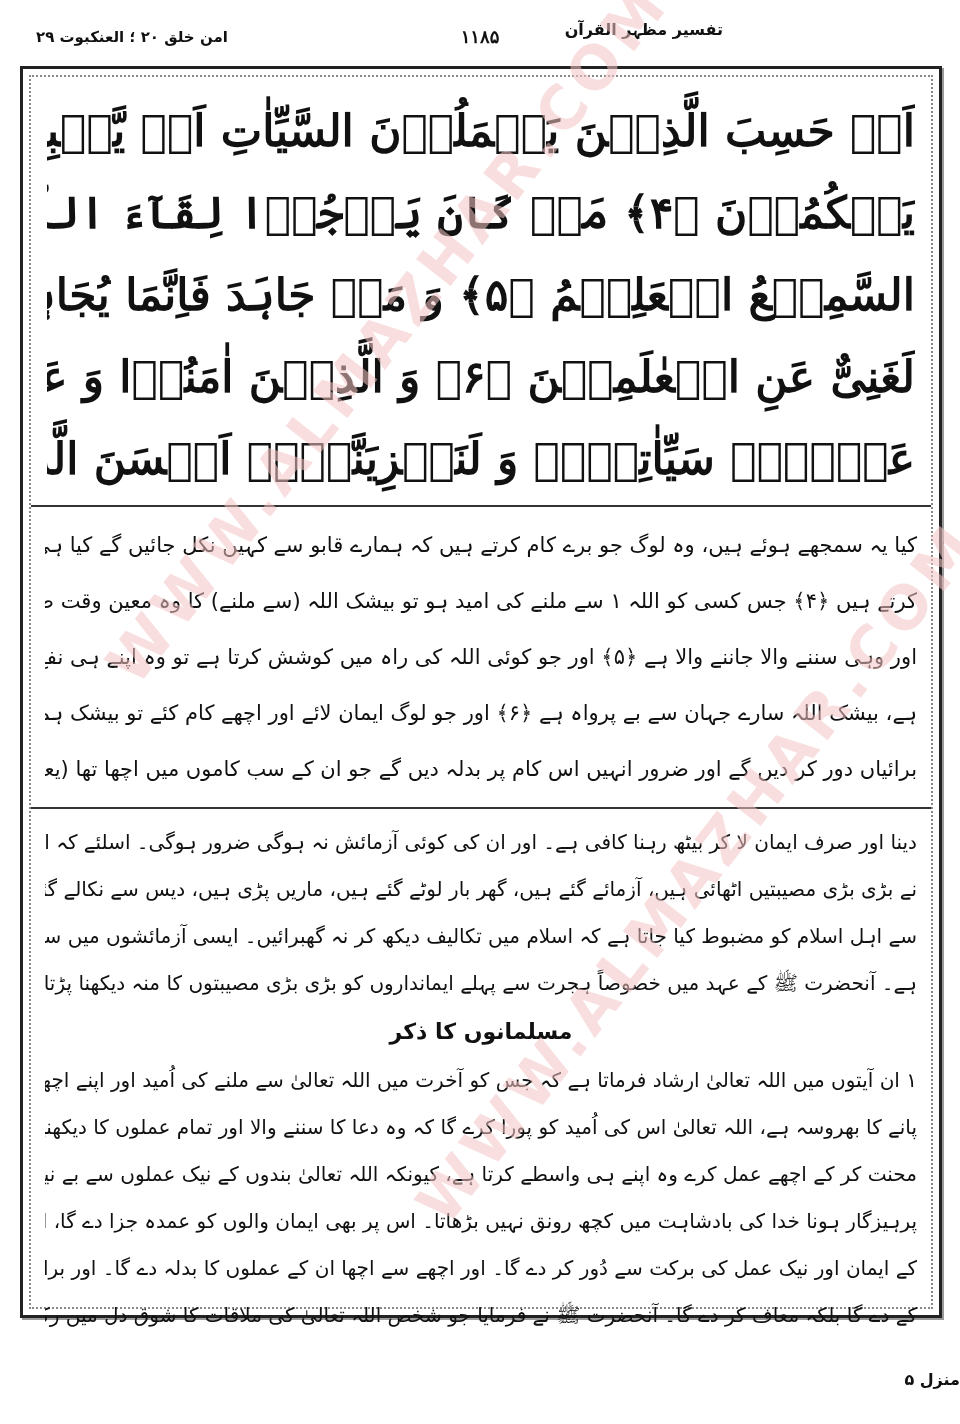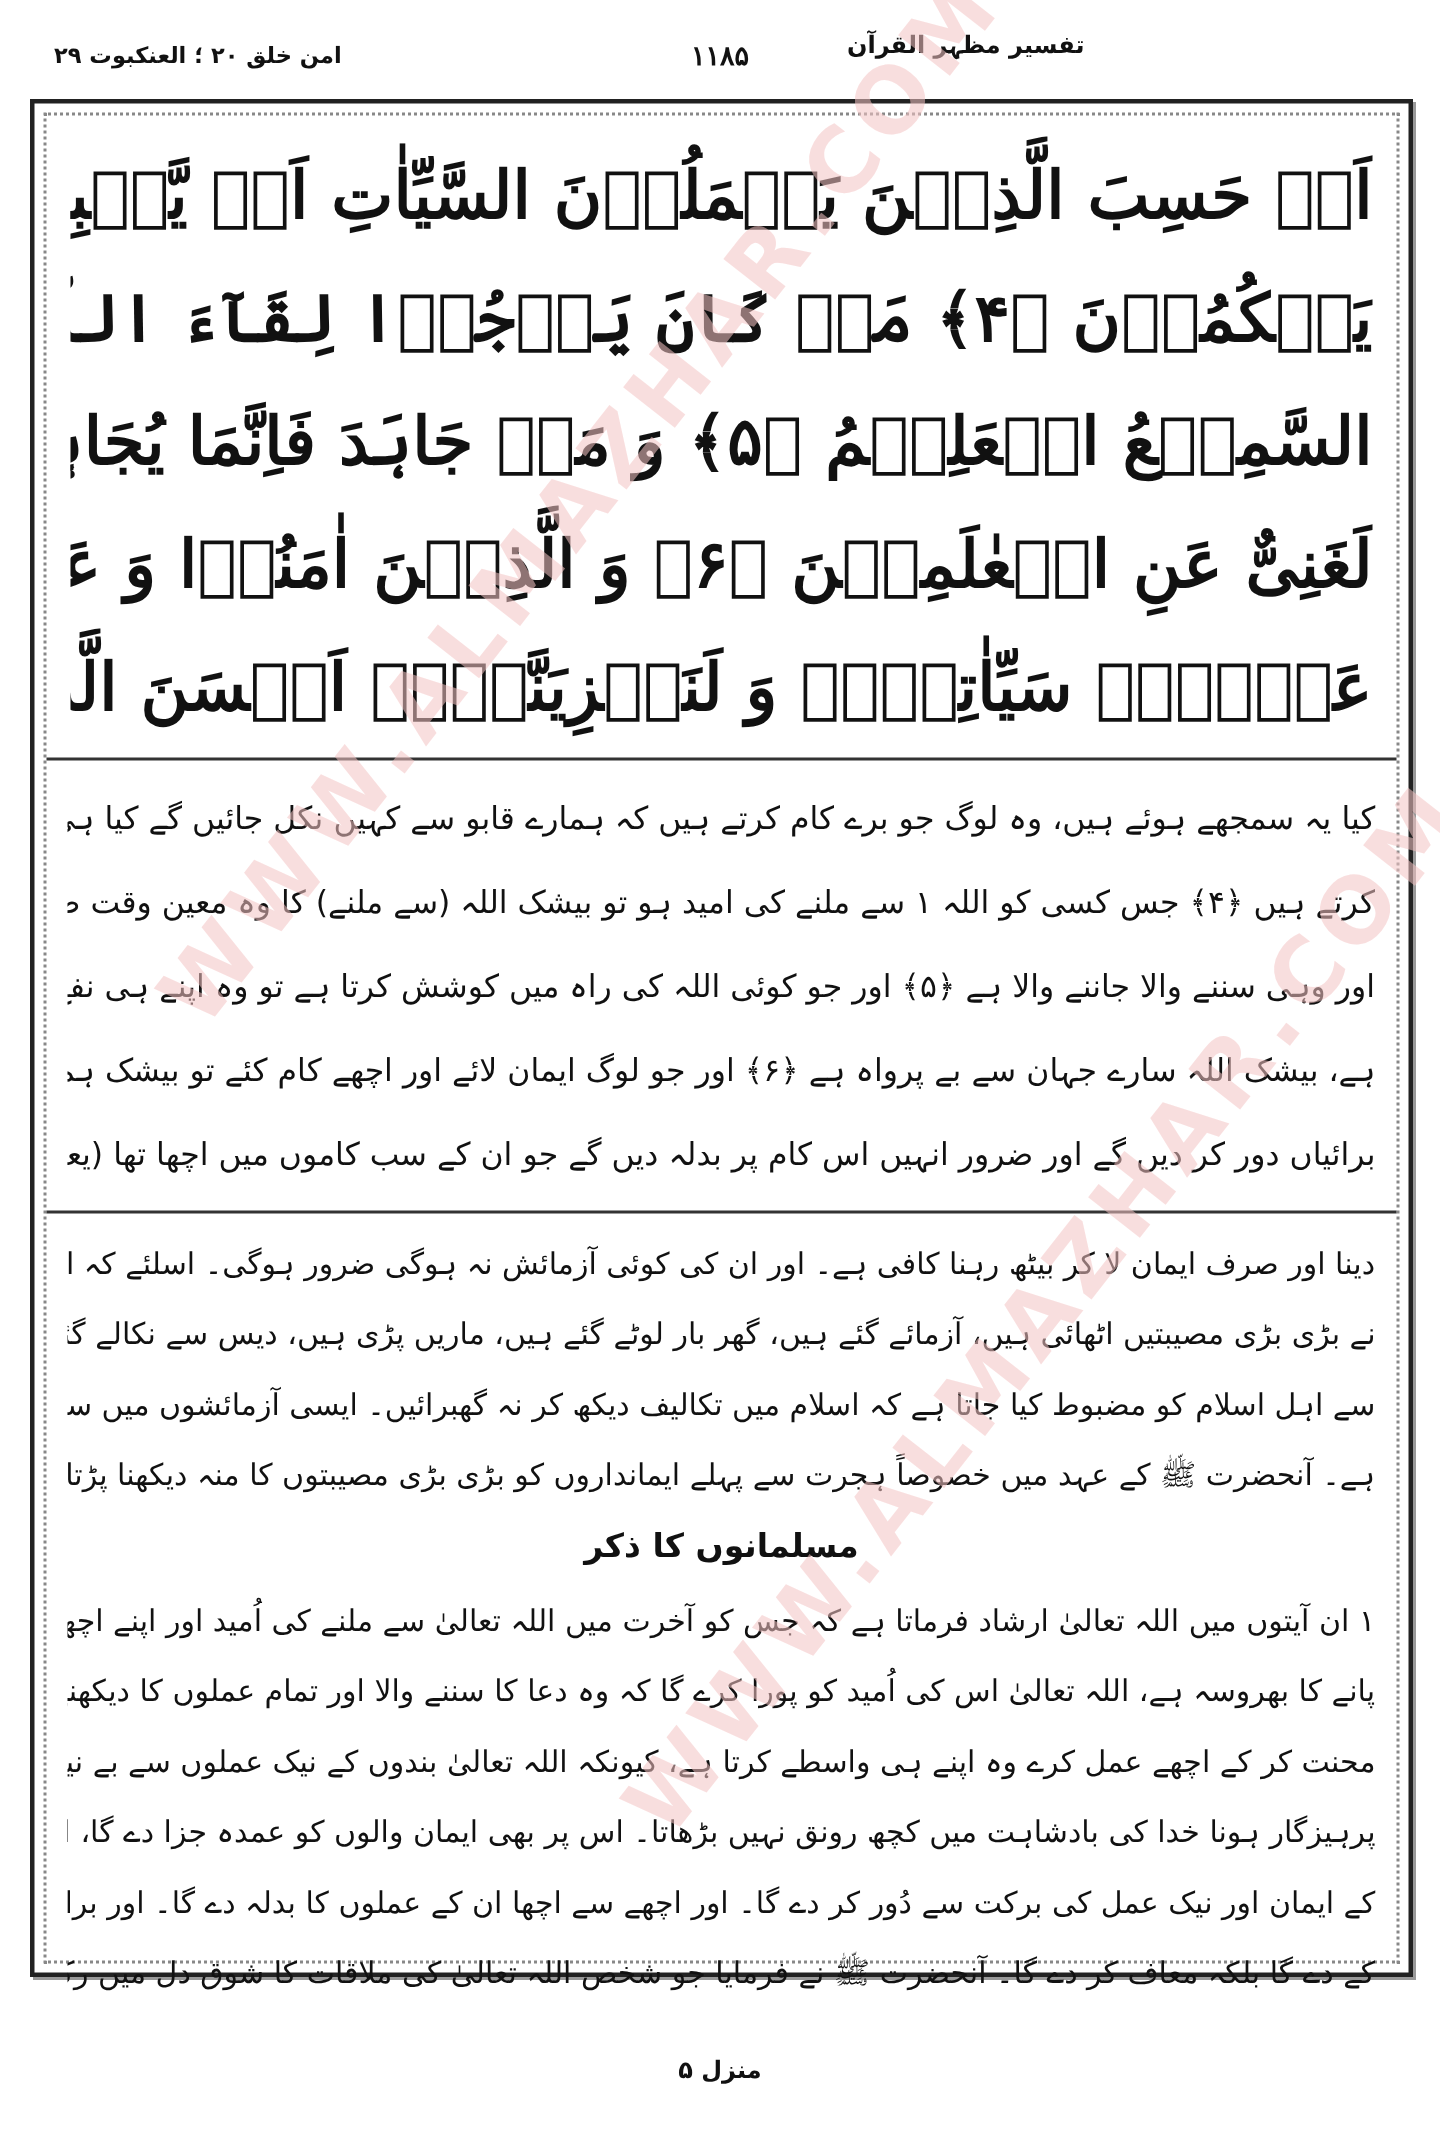--- a/index.html
+++ b/index.html
@@ -23,21 +23,21 @@
   .div2 { top: 730px; }
 
   .translation { top: 432px; height: 296px; padding: 8px 14px 0 14px; box-sizing: border-box; }
   .tafsir { top: 734px; bottom: 0; padding: 8px 14px 0 14px; box-sizing: border-box; }
   .u-line { font-family: "DejaVu Sans", sans-serif; font-size: 21px; line-height: 56px; height: 56px; white-space: nowrap; overflow: hidden; text-align: justify; text-align-last: justify; }
   .u-line.last { text-align-last: right; }
   .t-line { font-family: "DejaVu Sans", sans-serif; font-size: 20px; line-height: 47px; height: 47px; white-space: nowrap; overflow: hidden; text-align: justify; text-align-last: justify; }
   .t-line.center { text-align: center; text-align-last: center; font-weight: bold; font-size: 22px; height: 50px; line-height: 50px; }
   .t-line.right { text-align-last: right; }
 
-  .footer { position: absolute; left: 0; width: 960px; top: 1370px; text-align: center; font-size: 16px; font-weight: bold; direction: rtl; }
+  .footer { position: absolute; left: 0; width: 960px; top: 1370px; font-size: 16px; font-weight: bold; direction: rtl; }
 
   .watermark { position: absolute; pointer-events: none; color: #f4c4c4; font-family: "DejaVu Sans", sans-serif; font-weight: bold; font-size: 60px; letter-spacing: 6px; opacity: 0.55; transform-origin: left center; white-space: nowrap; }
   .wm1 { left: 120px; top: 640px; transform: rotate(-52deg); }
   .wm2 { left: 430px; top: 1180px; transform: rotate(-52deg); }
 </style>
 </head>
 <body>
 
 <div class="header">
   <div class="hdr-left">امن خلق ۲۰ ؛ العنکبوت ۲۹</div>

